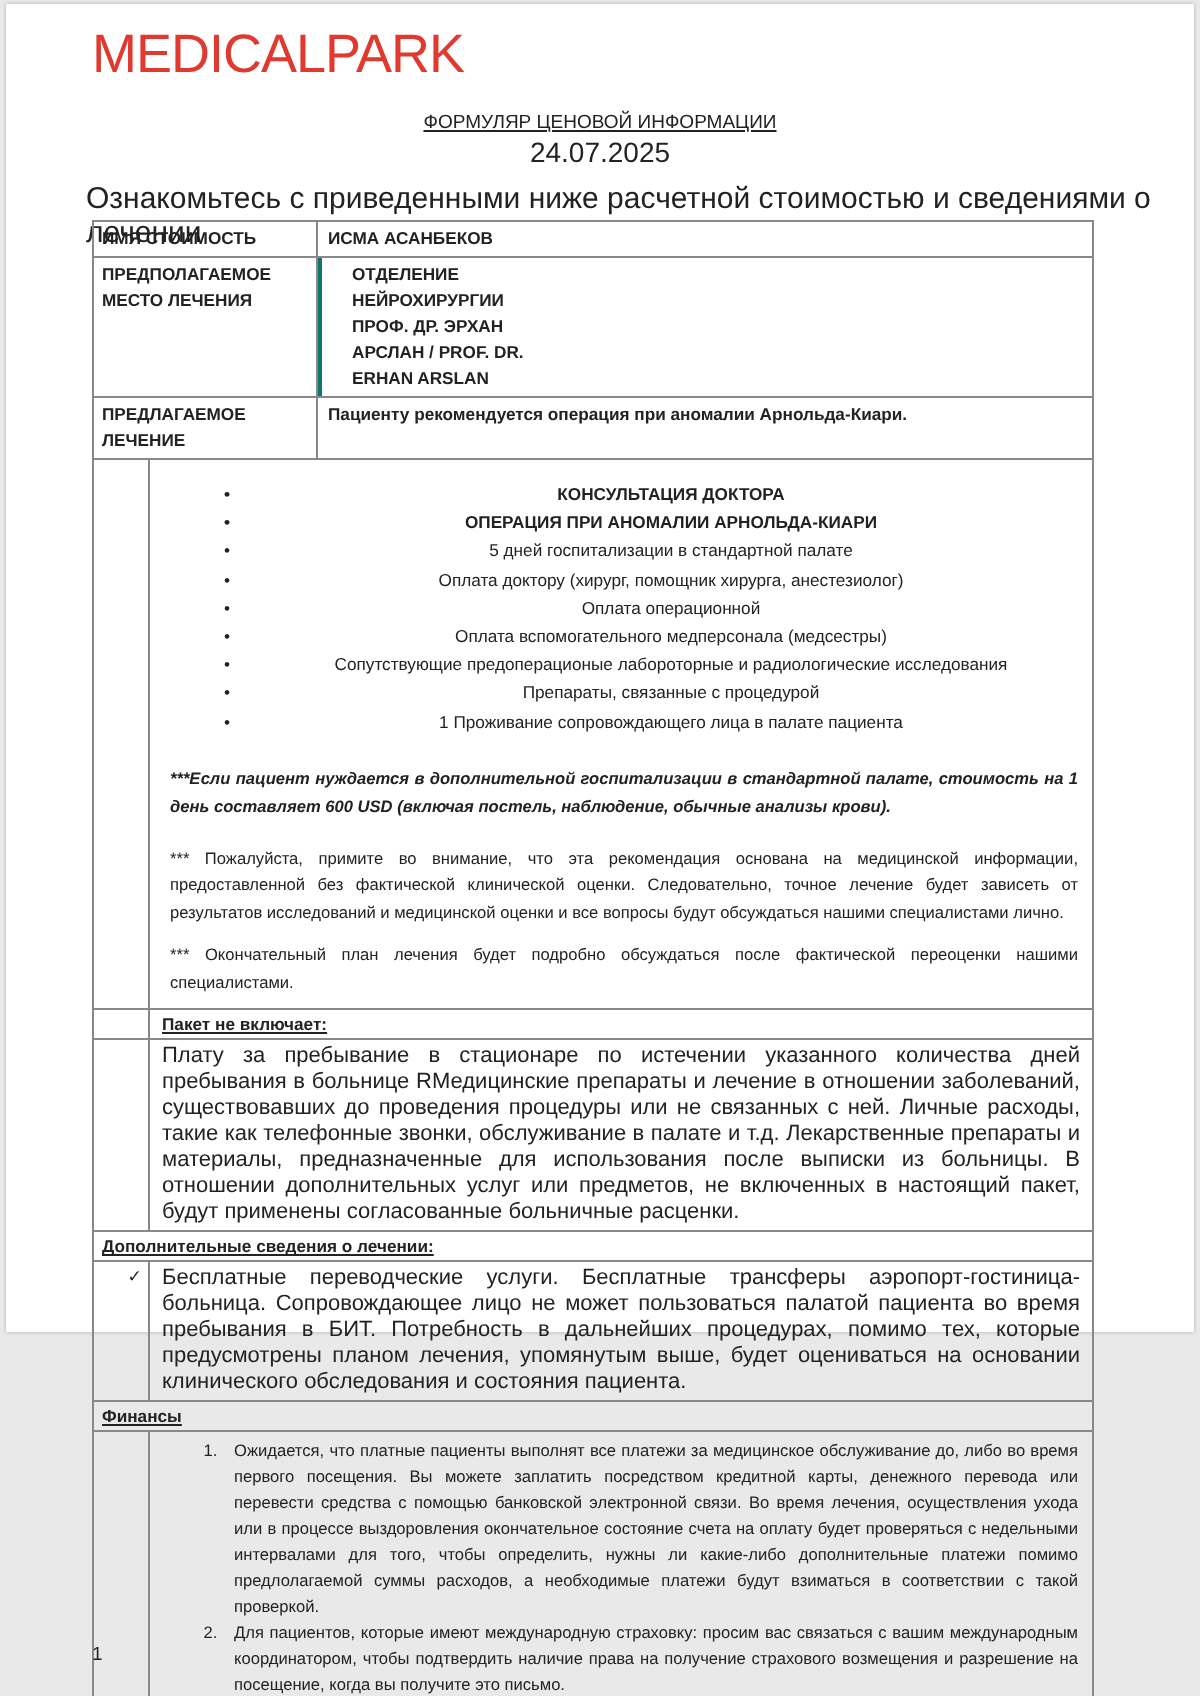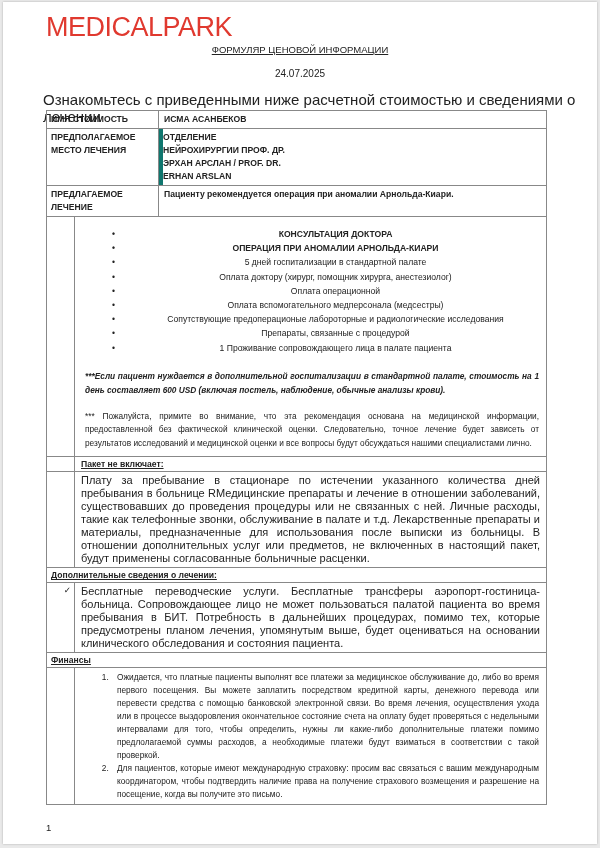--- a/index.html
+++ b/index.html
@@ -1,27 +1,27 @@
 <!DOCTYPE html>
 <html><head>
 <meta charset="utf-8">
 <style>
   html, body { margin:0; padding:0; }
   body { width:600px; height:848px; background:#e9e9e9; font-family:"Liberation Sans", sans-serif; color:#222; overflow:hidden; position:relative; }
-  .page { position:absolute; left:3px; top:2px; width:594px; height:842px; background:#fff; box-shadow:0 0 2px rgba(0,0,0,0.25); }
+  .page { position:absolute; left:3px; top:2px; width:594px; height:664px; background:#fff; box-shadow:0 0 2px rgba(0,0,0,0.25); }
   .logo { position:absolute; left:43px; top:10px; font-family:"Liberation Sans", sans-serif; font-size:27px; letter-spacing:-0.5px; color:#e0392f; font-weight:normal; }
-  .title { position:absolute; left:0; width:594px; top:42px; text-align:center; font-size:9.5px; text-decoration:underline; }
-  .date { position:absolute; left:0; width:594px; top:66px; text-align:center; font-size:10px; }
+  .title { position:absolute; left:0; width:594px; top:54px; text-align:center; font-size:9.5px; text-decoration:underline; }
+  .date { position:absolute; left:0; width:594px; top:66px; text-align:center; font-size:14px; }
   .intro { position:absolute; left:40px; top:89px; font-size:15px; }
   .tbl { position:absolute; left:43px; top:108px; width:499px; border:1px solid #888; font-size:8.6px; }
   .row { display:flex; border-bottom:1px solid #888; }
   .row:last-child { border-bottom:none; }
   .c1 { width:112px; padding:2px 4px; border-right:1px solid #888; font-weight:bold; line-height:13px; box-sizing:border-box; }
   .c2 { flex:1; padding:2px 5px; font-weight:bold; line-height:13px; }
-  .c2b { width:127px; padding:2px 0; border-left:4px solid #0f766e; font-weight:bold; line-height:13px; box-sizing:border-box; }
+  .c2b { width:127px; padding:2px 15px; border-left:2px solid #0f766e; font-weight:bold; line-height:13px; box-sizing:border-box; }
   .center-head { text-align:center; font-weight:bold; padding:1px 0; flex:1; }
   .side { width:28px; border-right:1px solid #888; box-sizing:border-box; }
   .body-cell { flex:1; padding:4px 7px 6px 10px; }
   ul.incl { margin:6px 0 0 0; padding-left:27px; list-style:none;text-align:center; }
   ul.incl li { line-height:14.2px; position:relative; padding-left:20px; }
   ul.incl li::before { content:"•"; position:absolute; left:0; }
   ul.incl li.b { font-weight:bold; }
   .note-it { font-style:italic; font-weight:bold; font-size:8.3px; line-height:14px; margin-top:14px; text-align:justify; }
   .note { font-size:8.3px; line-height:13.5px; margin-top:13px; text-align:justify; }
   .note2 { margin-top:8px; }
@@ -64,20 +64,21 @@
             <li>5 дней госпитализации в стандартной палате</li>
             <li>Оплата доктору (хирург, помощник хирурга, анестезиолог)</li>
             <li>Оплата операционной</li>
             <li>Оплата вспомогательного медперсонала (медсестры)</li>
             <li>Сопутствующие предоперационые лабороторные и радиологические исследования</li>
             <li>Препараты, связанные с процедурой</li>
             <li>1 Проживание сопровождающего лица в палате пациента</li>
           </ul>
         <div class="note-it">***Если пациент нуждается в дополнительной госпитализации в стандартной палате, стоимость на 1 день составляет 600 USD (включая постель, наблюдение, обычные анализы крови).</div>
         <div class="note">*** Пожалуйста, примите во внимание, что эта рекомендация основана на медицинской информации, предоставленной без фактической клинической оценки. Следовательно, точное лечение будет зависеть от результатов исследований и медицинской оценки и все вопросы будут обсуждаться нашими специалистами лично.</div>
+        <div class="note note2">*** Окончательный план лечения будет подробно обсуждаться после фактической переоценки нашими специалистами.</div>
       </div>
     </div>
     <div class="row">
       <div class="side"></div>
       <div class="sub-h">Пакет не включает:</div>
     </div>
     <div class="row">
       <div class="side"></div>
       <div class="just">Плату за пребывание в стационаре по истечении указанного количества дней пребывания в больнице RМедицинские препараты и лечение в отношении заболеваний, существовавших до проведения процедуры или не связанных с ней. Личные расходы, такие как телефонные звонки, обслуживание в палате и т.д. Лекарственные препараты и материалы, предназначенные для использования после выписки из больницы. В отношении дополнительных услуг или предметов, не включенных в настоящий пакет, будут применены согласованные больничные расценки.</div>
     </div>

